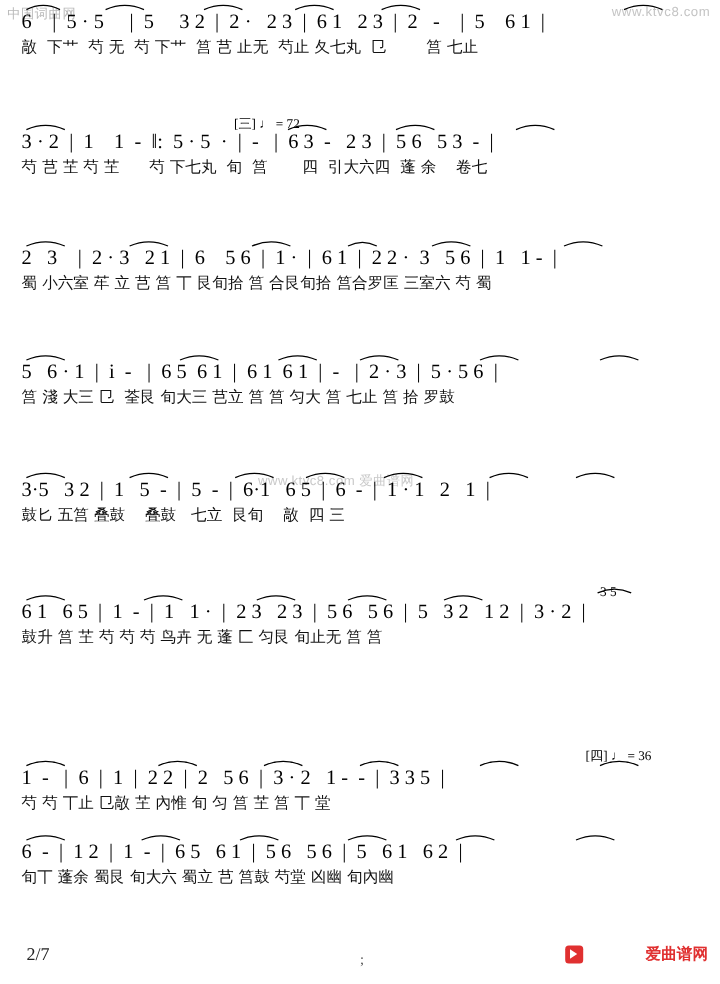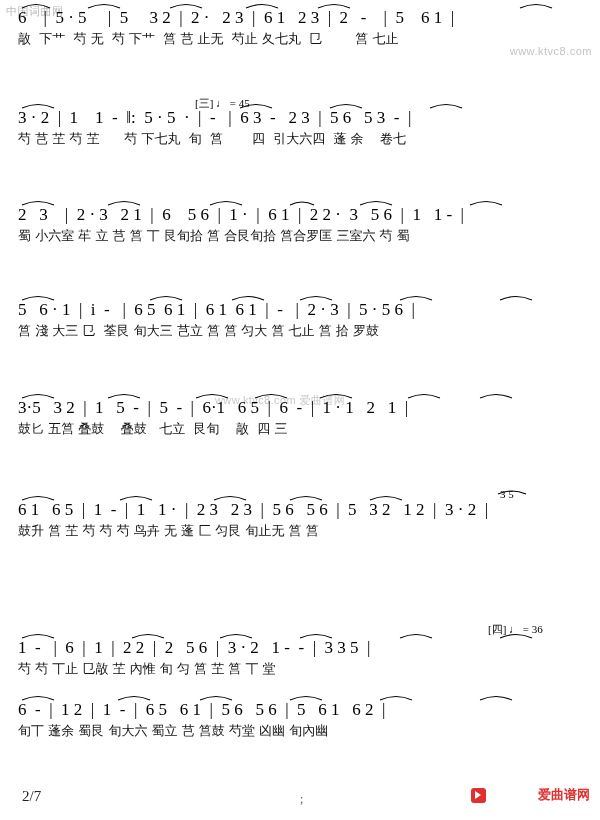--- a/index.html
+++ b/index.html
@@ -16,21 +16,20 @@
   
   .wm-tl{
     position:absolute;left:6px;top:4px;
     font-size:11px;color:#b9b9b9;letter-spacing:.5px;
     font-family:"Liberation Sans",sans-serif;
   }
   .wm-tr{
     position:absolute;right:8px;top:4px;
     font-size:11px;color:#c4c4c4;letter-spacing:.5px;
     font-family:"Liberation Sans",sans-serif;
-    margin-top:41px;
   }
   .wm-center{
     position:absolute;left:215px;top:393px;
     font-size:11px;color:#c9c9c9;letter-spacing:.4px;
     font-family:"Liberation Sans",sans-serif;
   }
 
   
   .system{position:absolute;left:0;width:600px;}
   .numline{
@@ -91,21 +90,21 @@
   <div class="wm-tl">中国词曲网</div>
   <div class="wm-tr">www.ktvc8.com</div>
   <div class="wm-center">www.ktvc8.com  爱曲谱网</div>
 
   <div class="system" style="top:8px;">
     <div class="numline">6    |  5 · 5     |  5     3 2  |  2 ·   2 3  |  6 1   2 3  |  2   -    |  5    6 1  |</div>
     <div class="gongche">㪣  下艹  芍 无  芍 下艹  筥 芑 止无  芍止 夂七丸  㔾        筥 七止</div>
   </div>
 
   <div class="system" style="top:108px;">
-    <div class="tempo" style="left:195px;top:-12px;">[三] ♩ = 45</div>
+    <div class="tempo" style="left:195px;top:-12px;">[三] ♩ = 72</div>
     <div class="numline">3 · 2  |  1    1  -  ‖:  5 · 5  ·  |  -   |  6 3  -   2 3  |  5 6   5 3  -  |</div>
     <div class="gongche">芍 芑 芏 芍 芏      芍 下七丸  旬  筥       四  引大六四  蓬 余    卷七</div>
   </div>
 
   <div class="system" style="top:205px;">
     <div class="numline">2   3    |  2 · 3   2 1  |  6    5 6  |  1 ·  |  6 1  |  2 2 ·  3   5 6  |  1   1 -  |</div>
     <div class="gongche">蜀 小六室 䒜 立 芑 筥 丅 艮旬拾 筥 合艮旬拾 筥合罗匡 三室六 芍 蜀</div>
   </div>
 
   <div class="system" style="top:300px;">

